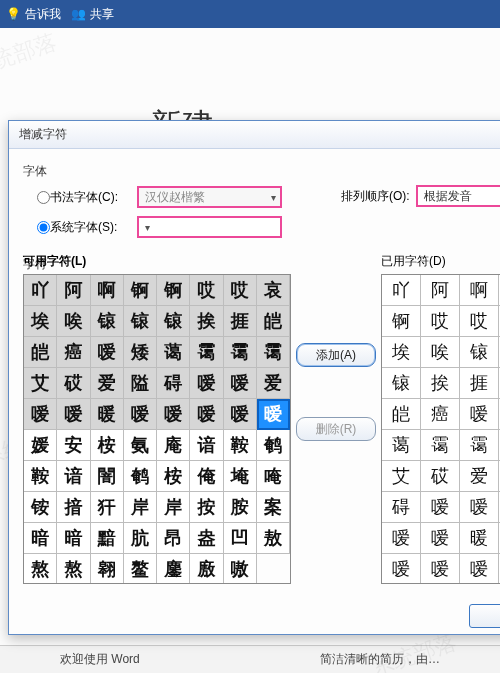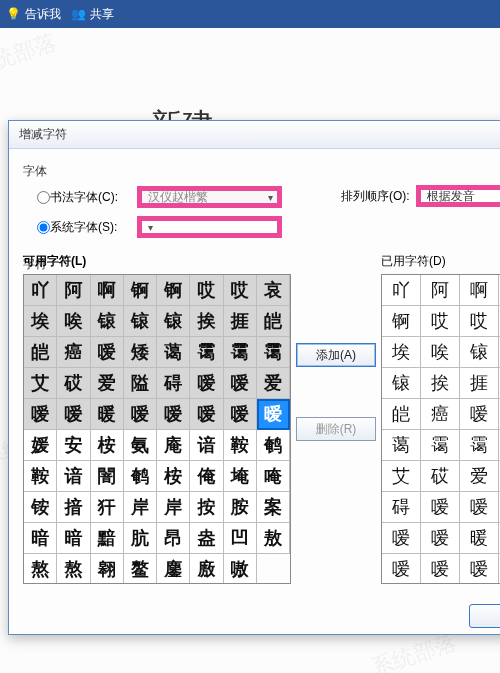--- a/index.html
+++ b/index.html
@@ -100,21 +100,21 @@
   .font-row {
     display: flex;
     align-items: center;
     gap: 8px;
     margin-bottom: 8px;
   }
   .font-row label { display: flex; align-items: center; width: 92px; }
   .combo {
     width: 145px;
     height: 22px;
-    border: 5px solid #ec4899;
+    border: 2px solid #ec4899;
     background: #fff;
     display: flex;
     align-items: center;
     justify-content: space-between;
     padding: 0 4px 0 6px;
     font-size: 12px;
     color: #333;
   }
   .combo.disabled { color: #888; background: #f7f7f7; }
   .chev { font-size: 10px; color: #555; }
@@ -176,21 +176,21 @@
     color: #fff;
     outline: 2px solid #0a60c2;
     outline-offset: -2px;
   }
 
   .btn {
     width: 80px;
     height: 24px;
     border: 1px solid #8a9db5;
     background: linear-gradient(#fefefe,#e8eef6);
-    border-radius: 0;
+    border-radius: 9px;
     font-size: 12px;
     display:flex;
     align-items:center;
     justify-content:center;
     cursor:pointer;
     color:#222;
   }
   .btn.primary {
     border-color: #3c78c3;
     box-shadow: 0 0 0 1px #9dc1ec inset;
@@ -229,20 +229,24 @@
     <div class="item">
       <span>👥</span>
       <span>共享</span>
     </div>
   </div>
 </div>
 
 <div class="word-body">
   <div class="big-title">新建</div>
   <div class="template-box"></div>
+  <div class="welcome-bar">
+    <span>欢迎使用 Word</span>
+    <span>简洁清晰的简历，由…</span>
+  </div>
 </div>
 
 <div class="wm" style="top:40px;left:-30px">系统部落</div>
 <div class="wm" style="top:200px;left:200px">xitongbuluo.com</div>
 <div class="wm" style="top:430px;left:-20px">系统部落</div>
 <div class="wm" style="top:560px;left:230px">xitongbuluo.com</div>
 <div class="wm" style="top:640px;left:370px">系统部落</div>
 
 <div class="dialog">
   <div class="dlg-title">增减字符</div>

